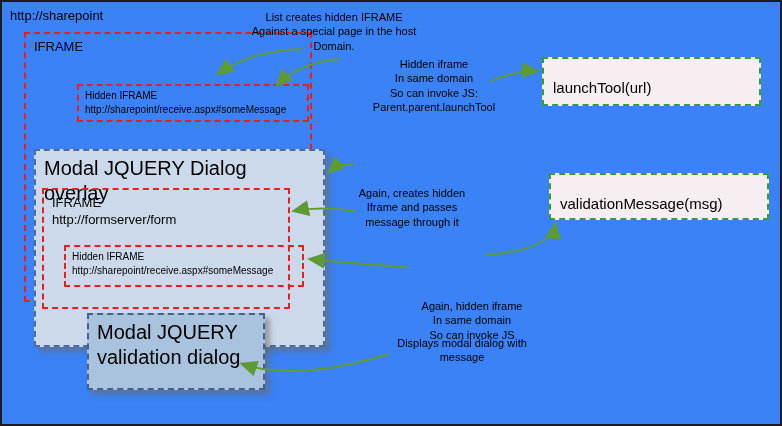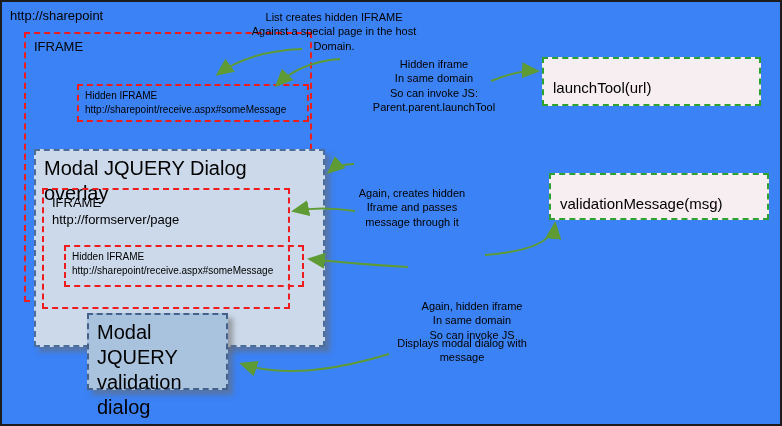--- a/index.html
+++ b/index.html
@@ -103,32 +103,32 @@
     </div>
   </div>
 
   <div class="abs blue-box z3" style="left:32px; top:147px; width:291px; height:198px;">
     <div class="blue-label">Modal JQUERY Dialog overlay</div>
   </div>
 
   <div class="abs red-box z4" style="left:40px; top:186px; width:248px; height:121px;">
     <div class="iframe-title">
       <div>IFRAME</div>
-      <div>http://formserver/page</div>
+      <div>http://formserver/form</div>
     </div>
   </div>
 
   <div class="abs red-box z5" style="left:62px; top:243px; width:240px; height:42px;">
     <div class="small-lines">
       <div>Hidden IFRAME</div>
       <div>http://sharepoint/receive.aspx#someMessage</div>
     </div>
   </div>
 
-  <div class="abs blue-box dark z6" style="left:85px; top:311px; width:141px; height:77px;">
+  <div class="abs blue-box dark z6" style="left:85px; top:311px; width:178px; height:77px;">
     <div class="blue-label">Modal JQUERY validation dialog</div>
   </div>
 
   <div class="abs green-box" style="left:540px; top:55px; width:219px; height:49px;">
     <span>launchTool(url)</span>
   </div>
 
   <div class="abs green-box" style="left:547px; top:171px; width:220px; height:47px;">
     <span>validationMessage(msg)</span>
   </div>

